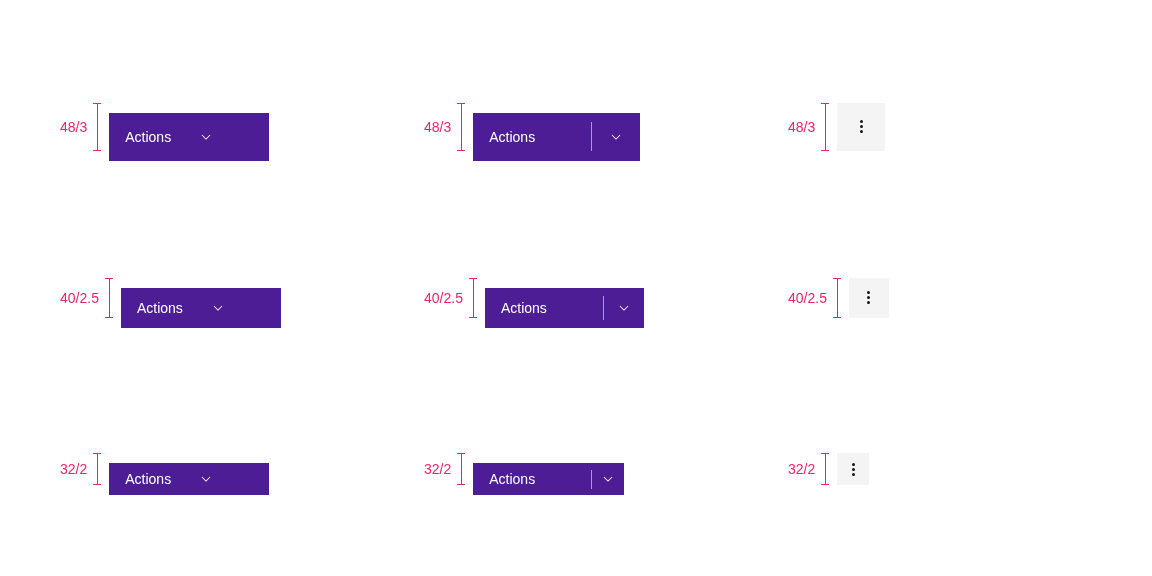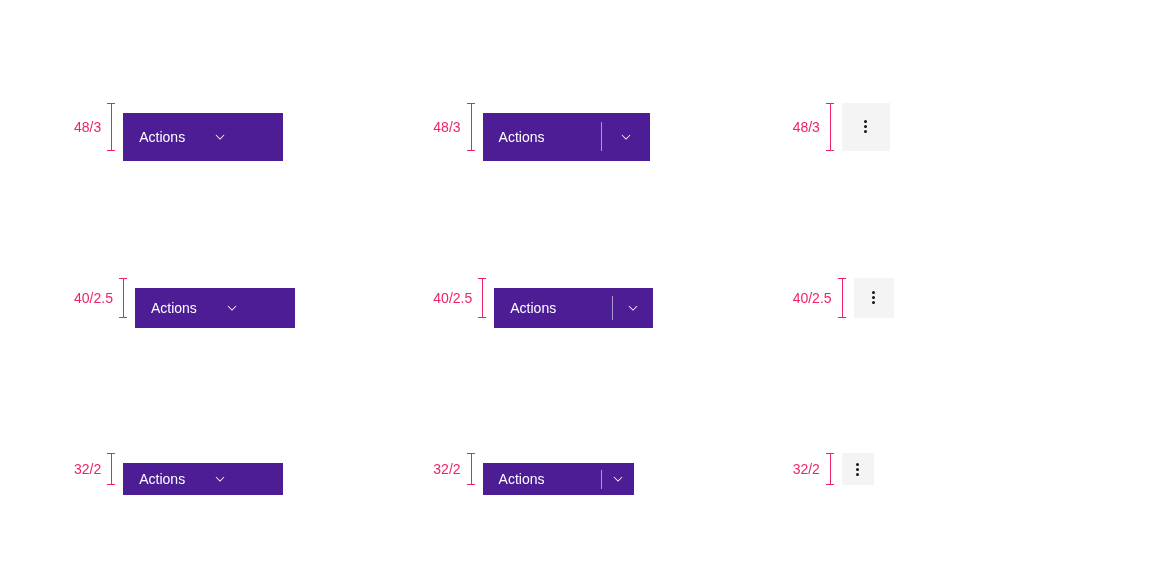--- a/index.html
+++ b/index.html
@@ -9,21 +9,21 @@
     width: 1152px;
     height: 576px;
     position: relative;
   }
   .grid {
     display: grid;
     grid-template-columns: repeat(3, 1fr);
     grid-template-rows: repeat(3, 1fr);
     width: 100%;
     height: 100%;
-    padding: 60px 30px 40px 44px;
+    padding: 60px 30px 40px 30px;
     row-gap: 38px;
   }
   .cell {
     display: flex;
     align-items: center;
     justify-content: flex-start;
     padding-left: 30px;
   }
   .spec {
     display: flex;

